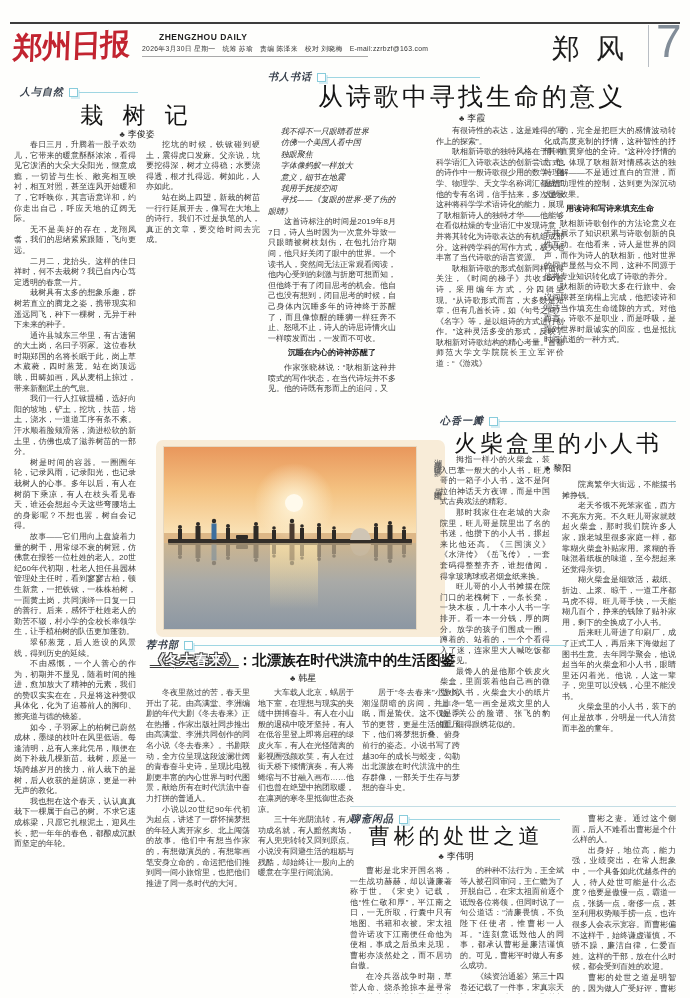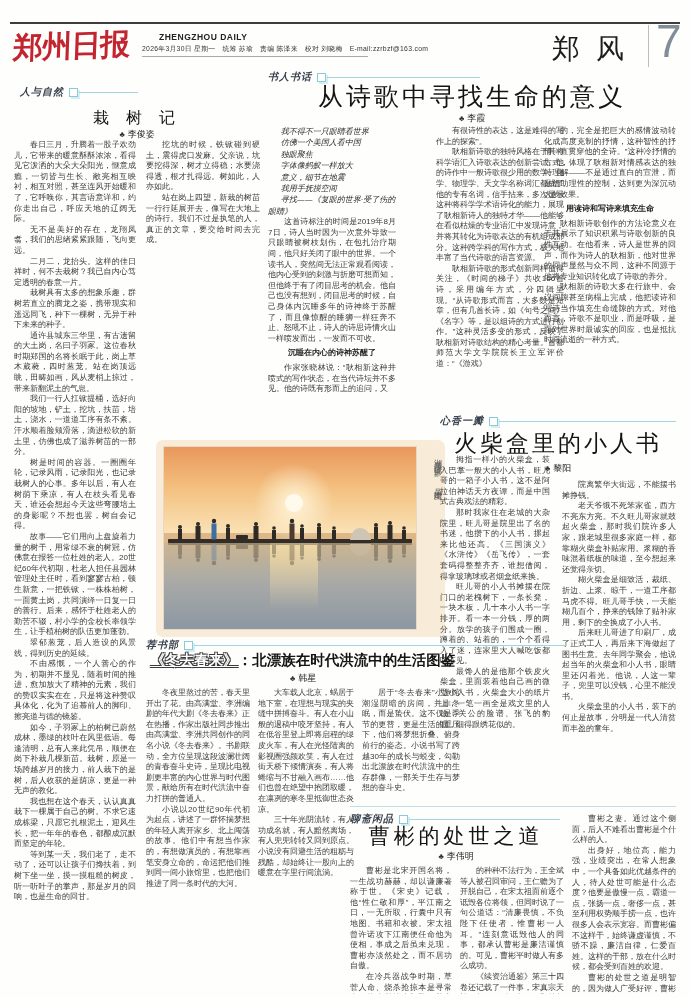--- a/index.html
+++ b/index.html
@@ -54,36 +54,35 @@
   <div class="mh-underline"></div>
   <div class="sec-name">郑风</div>
   <div class="vdiv"></div>
   <div class="pageno">7</div>
 
   <div class="stag" style="left:20px;top:85px;width:118px;">
     <span class="t">人与自然</span>
     <span class="sq"></span>
       <span class="ln"></span>
   </div>
-  <div class="atitle" style="left:14px;top:108px;width:246px;font-size:16px;letter-spacing:6px;">栽 树 记</div>
+  <div class="atitle" style="left:14px;top:100px;width:246px;font-size:23px;letter-spacing:6px;">栽 树 记</div>
   <div class="auth" style="left:14px;top:128px;width:246px;"><span class="club">♣</span><span>李俊姿</span></div>
   <div class="col" style="left:14px;top:140px;width:122px;height:852px;">
       <p>春日三月，升腾着一股子欢劲儿，它带来的暖意酥酥浓浓，看得见它泼洒的大朵大朵阳光，惬意成瘾，一切皆与生长、敞亮相互映衬，相互对照，甚至连风开始暖和了，它呼唤你，其言语意详和，约你走出自己，呼应天地的辽阔无际。</p>
       <p>无不是美好的存在，龙翔凤翥，我们的思绪紧紧跟随，飞向更远。</p>
       <p>二月二，龙抬头。这样的佳日祥时，何不去栽树？我已自内心笃定透明的春意一片。</p>
       <p>栽树具有太多的想象乐趣，群树若直立的腾龙之姿，携带现实和遥远同飞，种下一棵树，无异于种下未来的种子。</p>
       <p>通许县城东三华里，有古遗留的大土岗，名曰子羽冢。这位春秋时期郑国的名将长眠于此，岗上草木葳蕤，四时葱茏。站在岗顶远眺，田畴如画，风从麦梢上掠过，带来新翻泥土的气息。</p>
       <p>我们一行人扛锨提桶，选好向阳的坡地，铲土，挖坑，扶苗，培土，浇水，一道道工序有条不紊。汗水顺着脸颊滑落，滴进松软的新土里，仿佛也成了滋养树苗的一部分。</p>
       <p>树是时间的容器。一圈圈年轮，记录风雨，记录阳光，也记录栽树人的心事。多年以后，有人在树荫下乘凉，有人在枝头看见春天，谁还会想起今天这些弯腰培土的身影呢？不想也罢，树自会记得。</p>
       <p>故事——它们用向上盘旋着力量的树干，用常绿不衰的树冠，仿佛意在报答一位杜姓的老人。20世纪60年代初期，杜老人担任县园林管理处主任时，看到寥寥古柏，顿生新意，一把铁锨，一株株柏树，一面黄土岗，共同演绎一日复一日的善行。后来，感怀于杜姓老人的勤苦不辍，村小学的金校长率领学生，让手植柏树的队伍更加蓬勃。</p>
       <p>翠郁葱茏，后人造设的风景线，得到历史的延续。</p>
       <p>不由感慨，一个人善心的作为，初期并不显见，随着时间的推进，愈加放大了精神的元素，我们的赞叹实实在在，只是将这种赞叹具体化，化为了追慕前人的脚印、擦亮道与德的镜鉴。</p>
       <p>如今，子羽冢上的柏树已蔚然成林，墨绿的枝叶在风里低语。每逢清明，总有人来此凭吊，顺便在岗下补栽几棵新苗。栽树，原是一场跨越岁月的接力，前人栽下的是树，后人收获的是荫凉，更是一种无声的教化。</p>
       <p>我也想在这个春天，认认真真栽下一棵属于自己的树。不求它速成栋梁，只愿它扎根泥土，迎风生长，把一年年的春色，都酿成沉默而坚定的年轮。</p>
-      <p>等到某一天，我们老了，走不动了，还可以让孩子们搀扶着，到树下坐一坐，摸一摸粗糙的树皮，听一听叶子的掌声，那是岁月的回响，也是生命的回甘。</p>
     </div>
   <div class="col" style="left:146px;top:140px;width:114px;height:295px;">
       <p>挖坑的时候，铁锨碰到硬土，震得虎口发麻。父亲说，坑要挖得深，树才立得稳；水要浇得透，根才扎得远。树如此，人亦如此。</p>
       <p>站在岗上四望，新栽的树苗一行行延展开去，像写在大地上的诗行。我们不过是执笔的人，真正的文章，要交给时间去完成。</p>
     </div>
 
   <div class="stag" style="left:268px;top:70px;width:212px;">
     <span class="t">书人书话</span>
     <span class="sq"></span>
       <span class="ln"></span>

